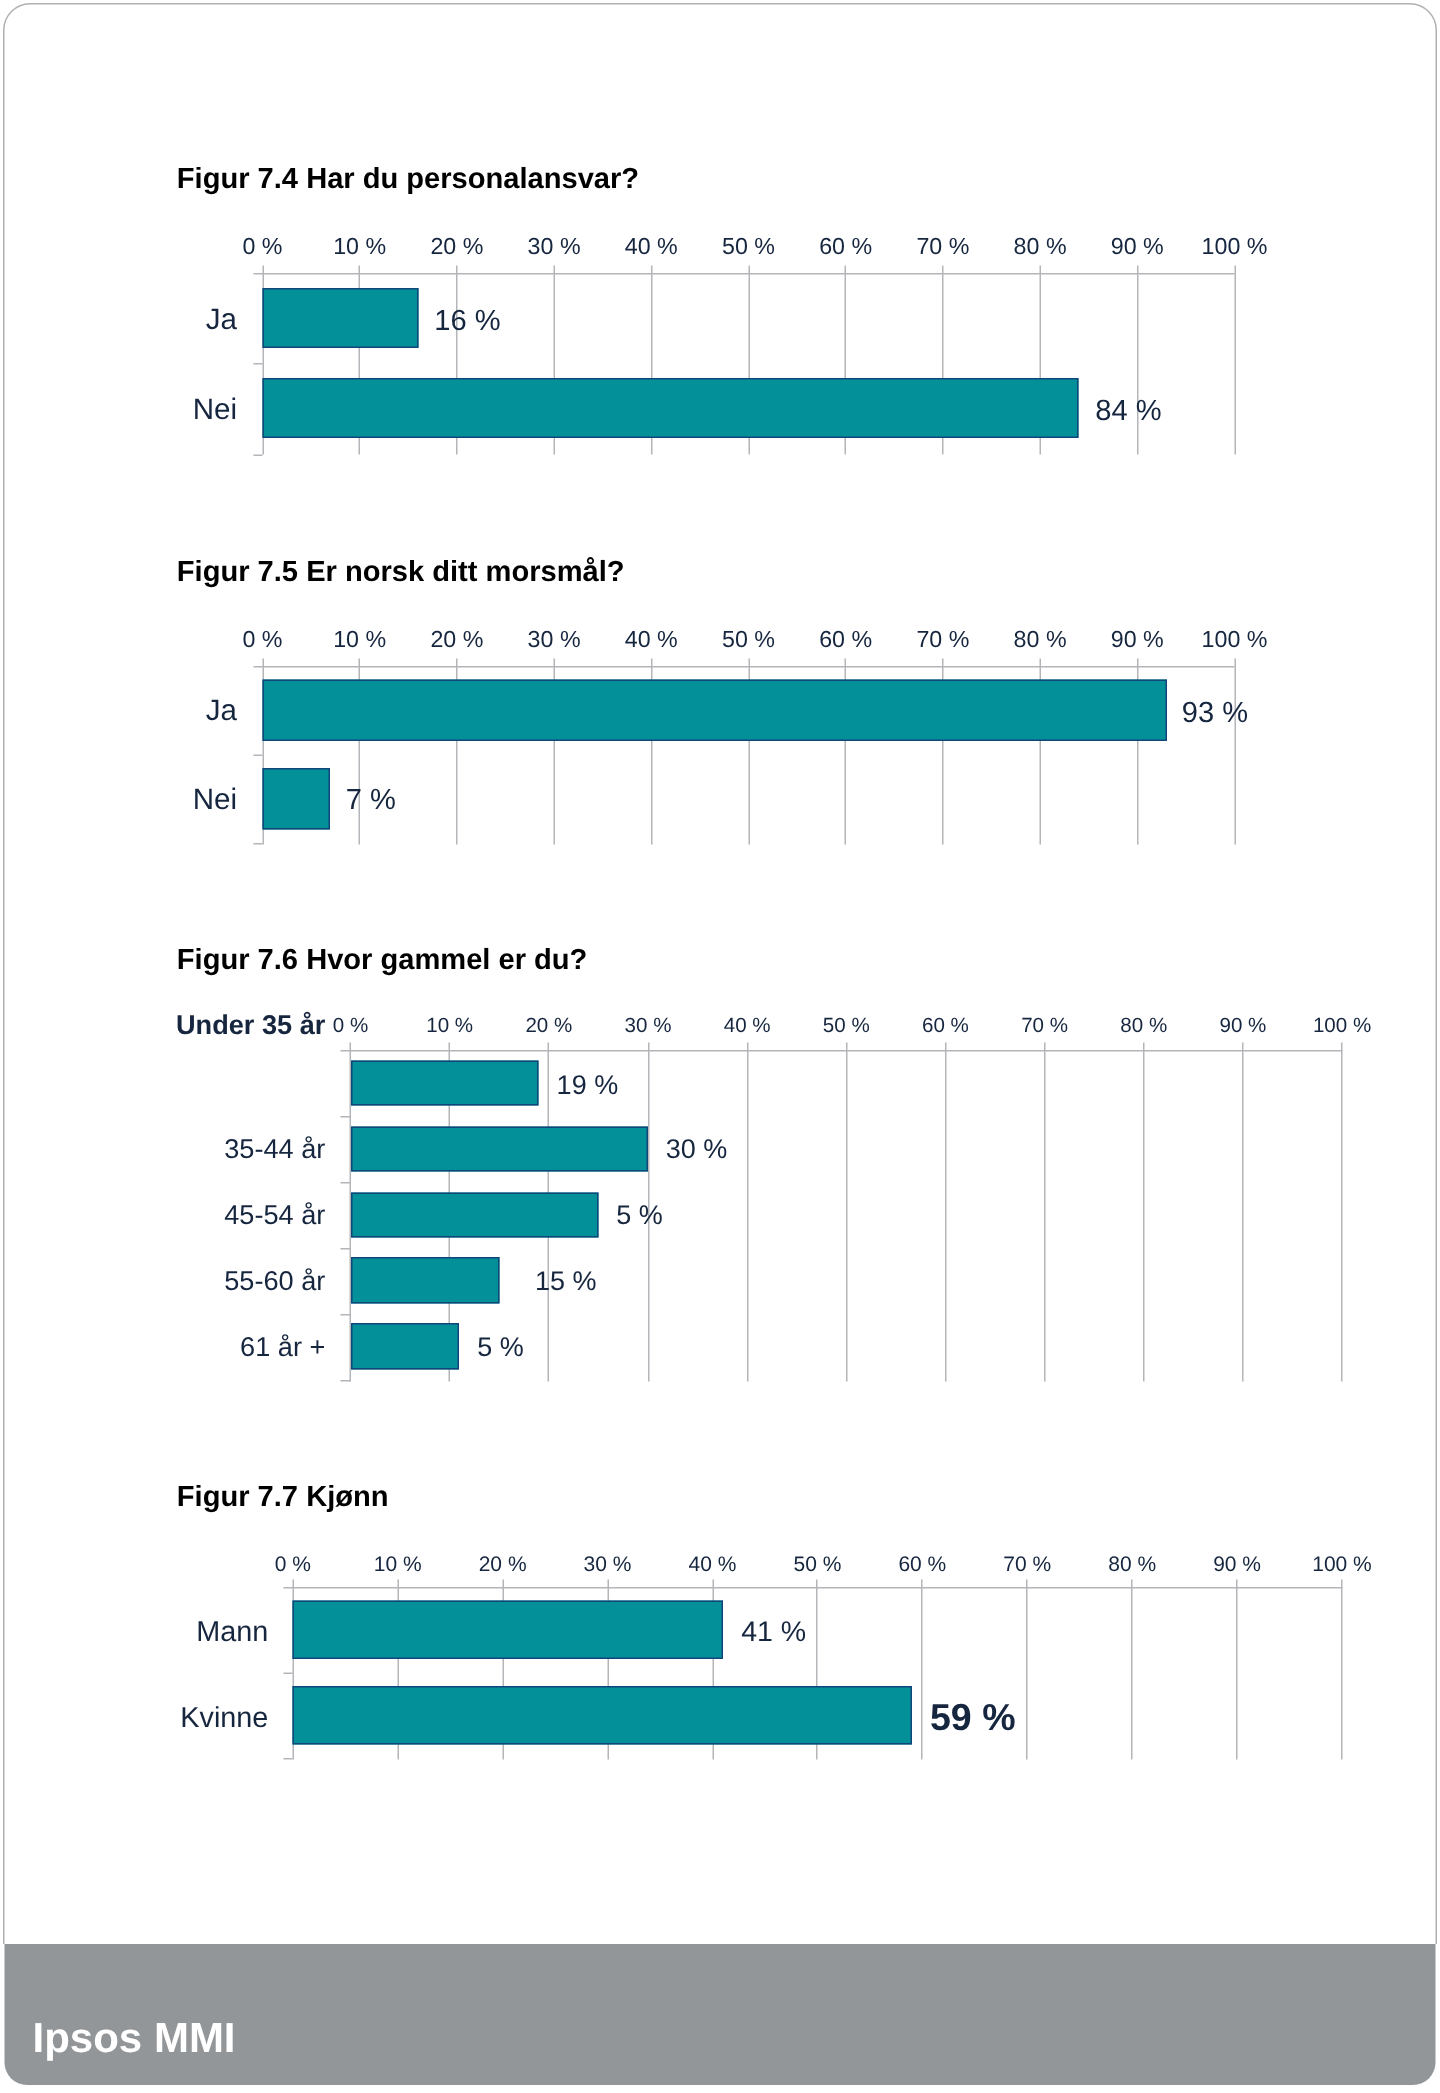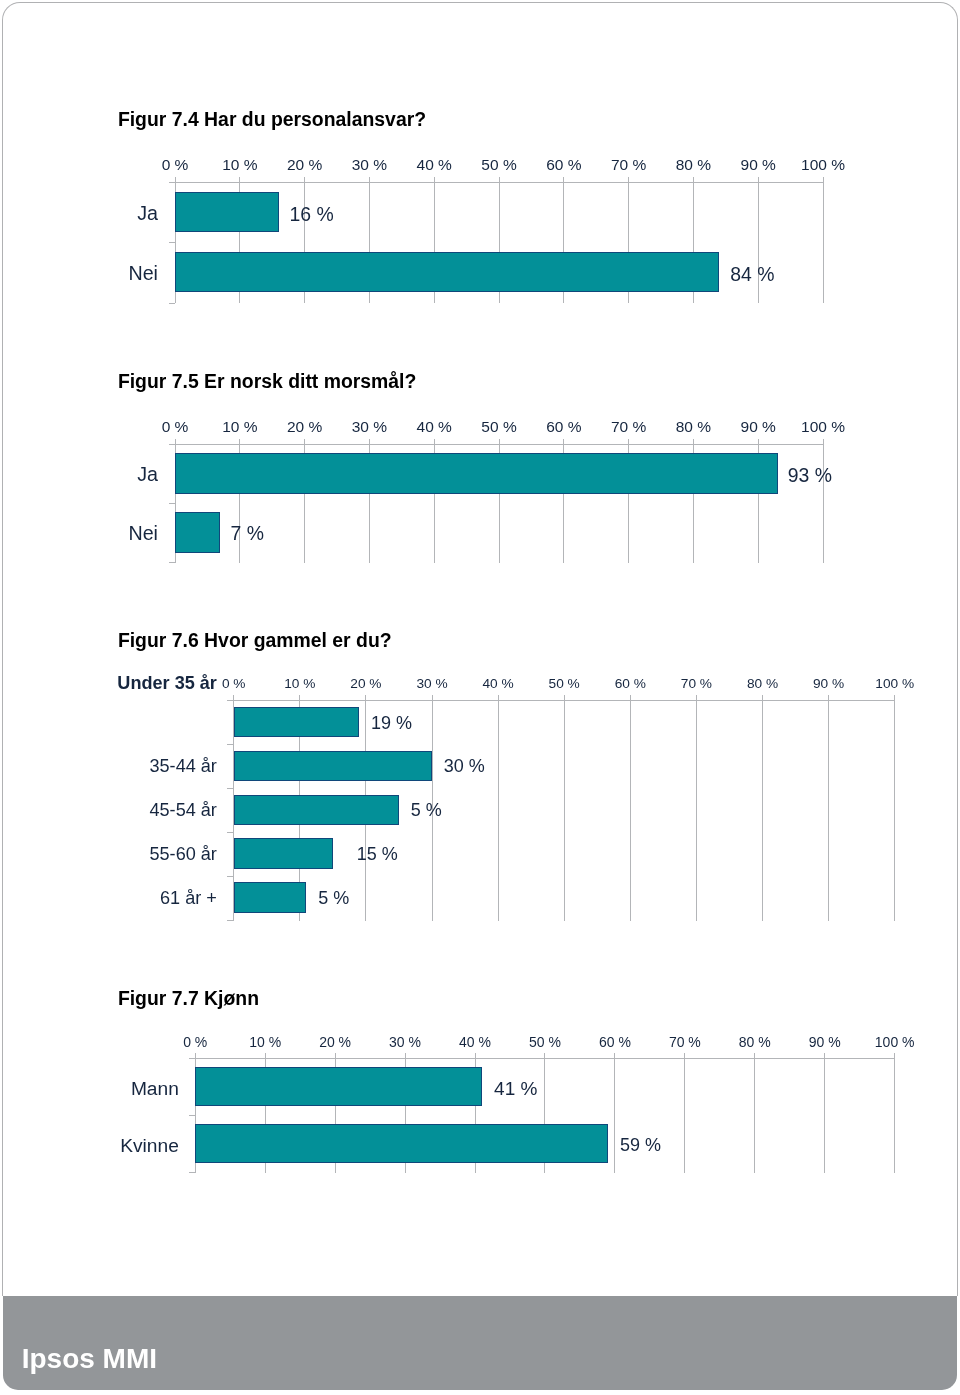--- a/index.html
+++ b/index.html
@@ -163,19 +163,19 @@
         <div class="ticklab" style="left: 415px; width: 120px; font-size: 14px; line-height: 14px; top: 1035.18px;">40 %</div>
         <div class="ticklab" style="left: 484.95px; width: 120px; font-size: 14px; line-height: 14px; top: 1035.18px;">50 %</div>
         <div class="ticklab" style="left: 554.9px; width: 120px; font-size: 14px; line-height: 14px; top: 1035.18px;">60 %</div>
         <div class="ticklab" style="left: 624.85px; width: 120px; font-size: 14px; line-height: 14px; top: 1035.18px;">70 %</div>
         <div class="ticklab" style="left: 694.8px; width: 120px; font-size: 14px; line-height: 14px; top: 1035.18px;">80 %</div>
         <div class="ticklab" style="left: 764.75px; width: 120px; font-size: 14px; line-height: 14px; top: 1035.18px;">90 %</div>
         <div class="ticklab" style="left: 834.7px; width: 120px; font-size: 14px; line-height: 14px; top: 1035.18px;">100 %</div>
         <div class="catlab" style="left: 0px; width: 178.9px; font-size: 19.2px; line-height: 19.2px; top: 1078.67px;">Mann</div>
         <div class="vallab" style="left: 494.095px; font-size: 19px; line-height: 19px; top: 1079.32px;">41 %</div>
         <div class="catlab" style="left: 0px; width: 178.9px; font-size: 19.2px; line-height: 19.2px; top: 1135.62px;">Kvinne</div>
-        <div class="vallab" style="left: 620.005px; font-size: 18px; line-height: 19px; top: 1136.27px;">59 %</div>
+        <div class="vallab" style="left: 620.005px; font-size: 25px; line-height: 19px; top: 1136.27px; font-weight: bold;">59 %</div>
       </div>
     </div>
   <div class="footer"></div>
   <div class="footer-brand" id="brand" style="left: 21.7px; top: 1313.06px; margin-top: 32px;">Ipsos MMI</div>
   <div class="footer-page" id="pagenum" style="left: 860px; width: 64px; top: 1260px; margin-top: 17px;">20</div>
 </div>
 
 </body></html>

